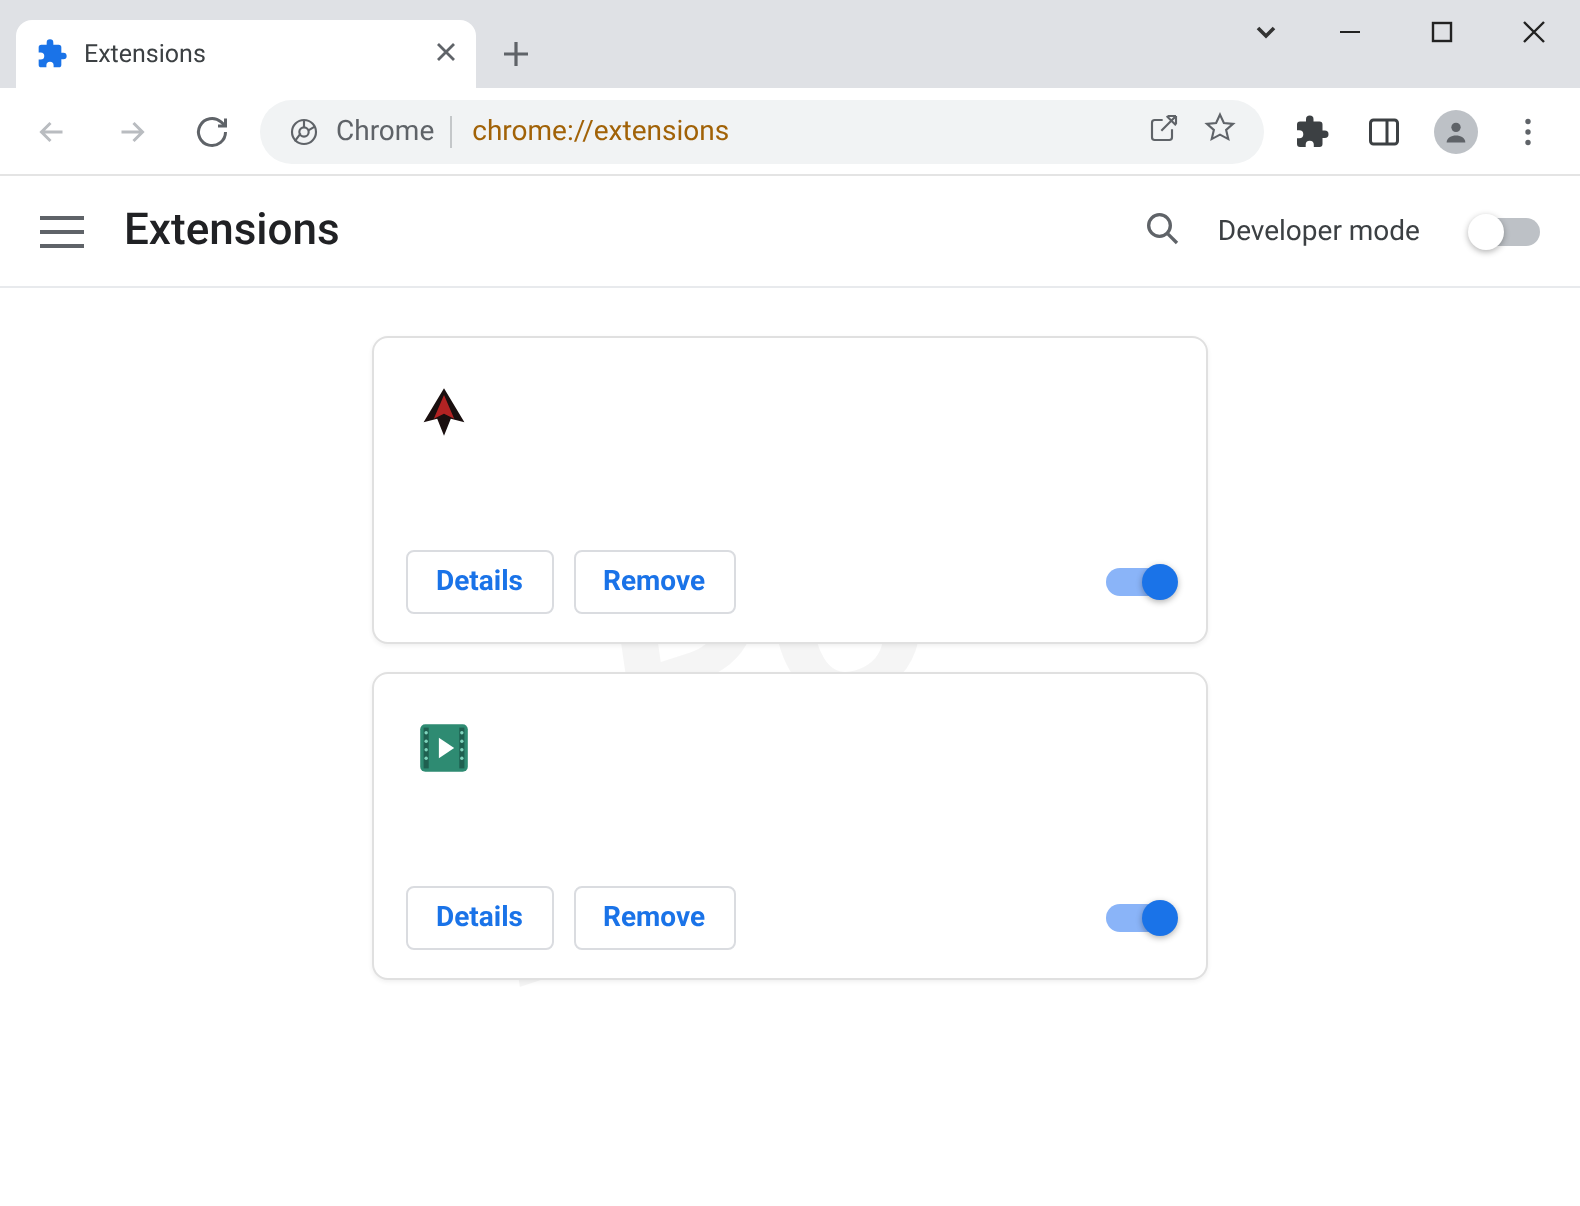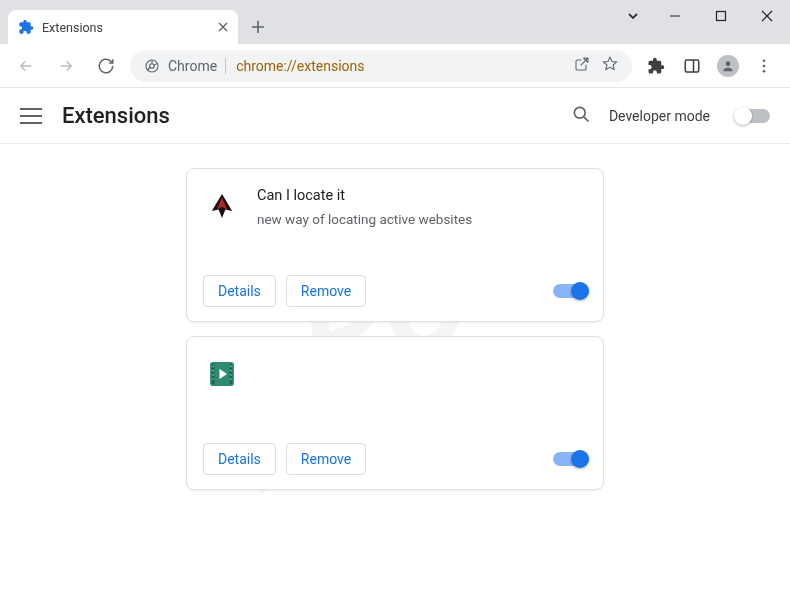--- a/index.html
+++ b/index.html
@@ -202,20 +202,21 @@
   flex-shrink: 0;
 }
 .card-text { flex: 1; }
 .ext-name { font-size: 14.5px; color: #202124; margin-bottom: 6px; }
 .ext-desc { font-size: 13.5px; color: #5f6368; line-height: 1.45; }
 .card-actions {
   display: flex;
   align-items: center;
   gap: 10px;
   margin-top: 8px;
+  font-weight: bold;
 }
 .chip-btn {
   height: 32px;
   padding: 0 14px;
   border: 1px solid #dadce0;
   border-radius: 4px;
   background: #fff;
   color: #1a73e8;
   font-size: 14px;
   display: flex; align-items: center;
@@ -392,24 +393,20 @@
 
   <div class="card-area">
 
     <div class="card">
       <div class="card-head">
         <div class="ext-icon">
           <svg width="34" height="34" viewBox="0 0 40 40">
               <path d="M20 6 L8 26 L16 24 L20 34 L24 24 L32 26 Z" fill="#1a0f0f"></path>
               <path d="M20 10 L14 24 L20 21 L26 24 Z" fill="#b32323"></path>
             </svg>
-        </div>
-        <div class="card-text">
-          <div class="ext-name">Can I locate it</div>
-          <div class="ext-desc">new way of locating active websites</div>
         </div>
       </div>
       <div class="card-actions">
         <div class="chip-btn">Details</div>
         <div class="chip-btn">Remove</div>
         <div class="spacer"></div>
         <div class="toggle on">
             <div class="knob"></div>
           </div>
       </div>

